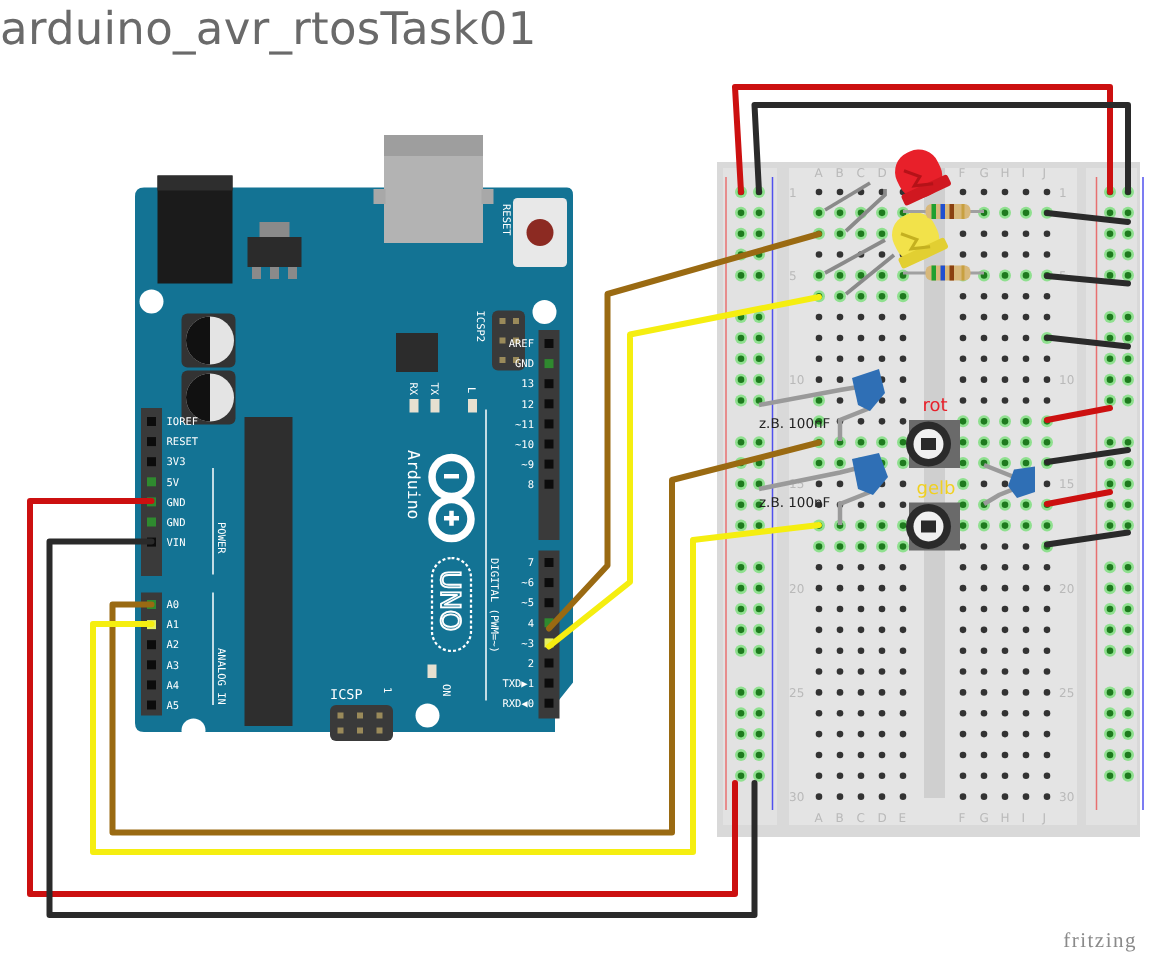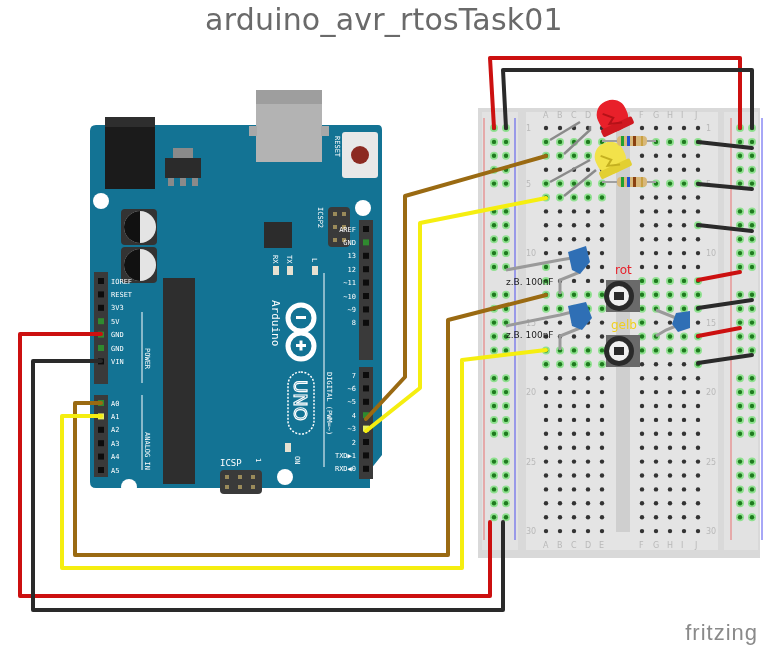--- a/index.html
+++ b/index.html
@@ -1,18 +1,18 @@
 <!DOCTYPE html>
 <html><head>
 <meta charset="utf-8">
 <style>
   html, body { margin:0; padding:0; background:#ffffff; }
   body { width:768px; height:652px; position:relative; overflow:hidden; font-family:"DejaVu Sans", sans-serif; }
-  #title { position:absolute; left:0; top:2px; width:768px; text-align:center; font-size:30px; color:#6a6a6a; font-family:"DejaVu Sans", sans-serif; letter-spacing:0.2px; }
-  #brand { position:absolute; right:10px; top:620px; font-size:22px; color:#8a8a8a; font-family:Liberation Sans, sans-serif; letter-spacing:1px; }
+  #title { position:absolute; left:0; top:2px; width:768px; text-align:left; font-size:30px; color:#6a6a6a; font-family:"DejaVu Sans", sans-serif; letter-spacing:0.2px; }
+  #brand { position:absolute; right:10px; top:620px; font-size:14px; color:#8a8a8a; font-family:Liberation Serif, serif; letter-spacing:1px; }
   svg#scene { position:absolute; left:0; top:0; }
   .pinlabel { font-family:"DejaVu Sans Mono", monospace; font-size:7px; fill:#ffffff; }
   .bblabel { font-family:"DejaVu Sans", sans-serif; font-size:8px; fill:#b9b9b9; }
   .caplabel { font-family:"DejaVu Sans", sans-serif; font-size:9px; fill:#222222; }
   .potlabel { font-family:"DejaVu Sans", sans-serif; font-size:12px; }
 </style>
 </head>
 <body>
 
 <div id="title">arduino_avr_rtosTask01</div>

